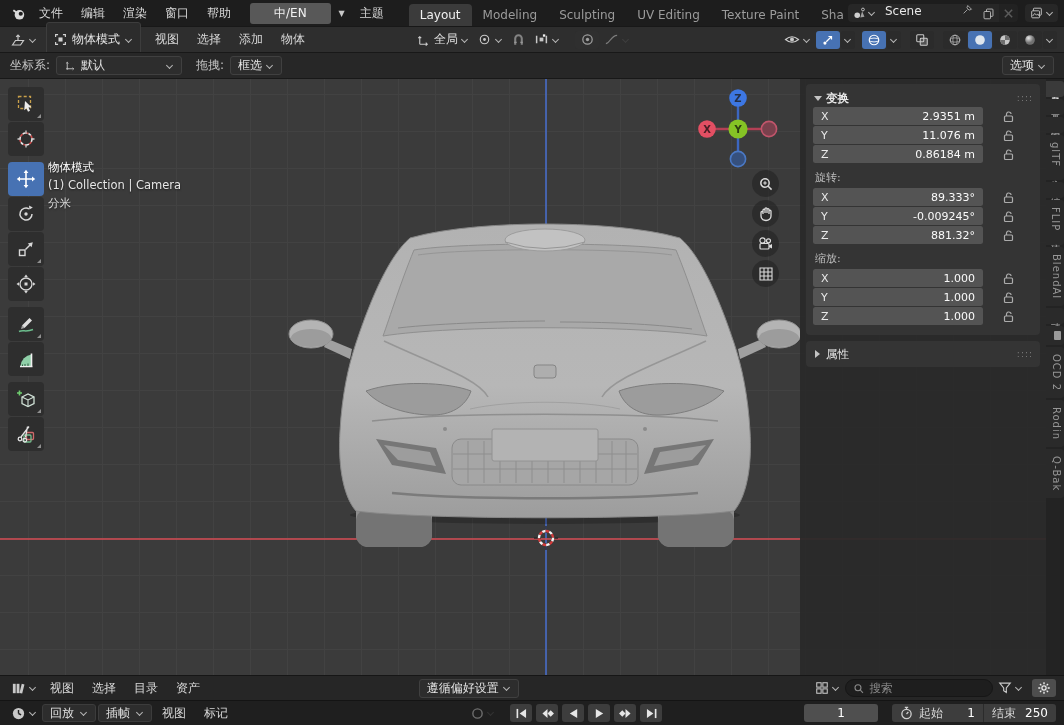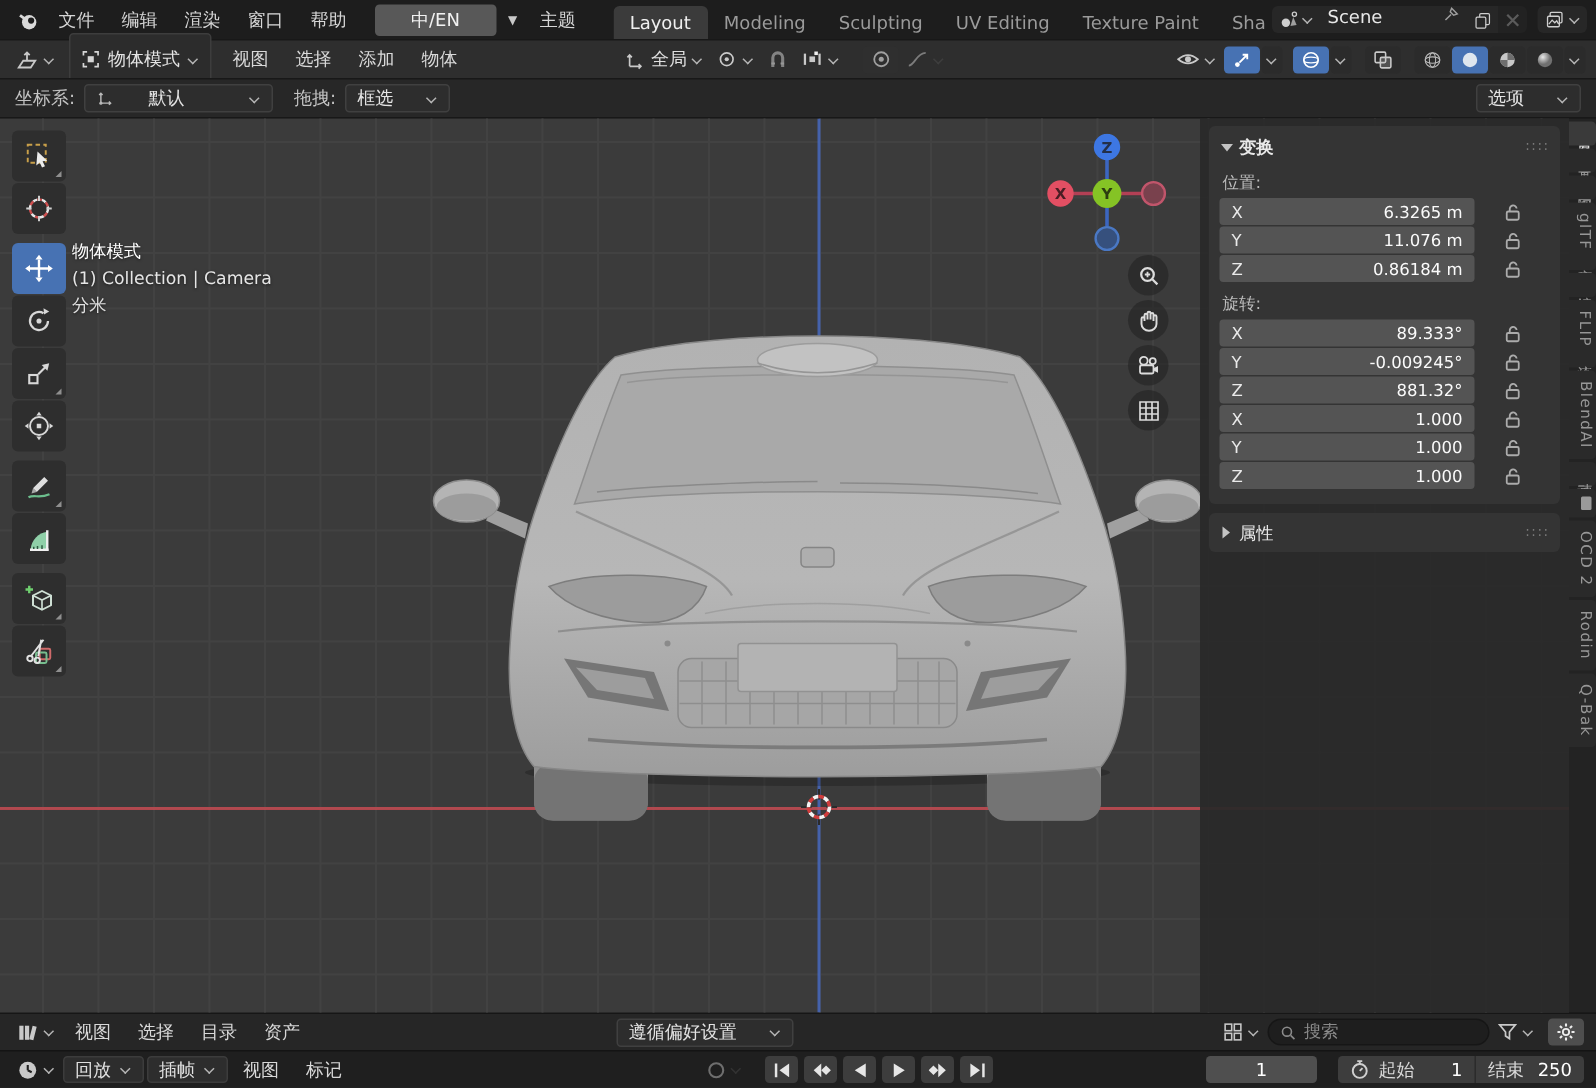--- a/index.html
+++ b/index.html
@@ -29,21 +29,21 @@
 .vph{height:26px;background:#2e2e2e;border-top:1px solid #181818;display:flex;align-items:center;padding:0 7px;gap:2px;flex:0 0 auto}
 .icon-btn{display:flex;align-items:center;gap:3px;padding:2px 3px;border-radius:3px}
 .mode-btn{display:flex;align-items:center;gap:5px;background:#2c2c2c;border:1px solid #3d3d3d;border-radius:3px;height:36px;padding:0 7px;margin:0 4px;color:#e4e4e4;white-space:nowrap}
 .hmenu{padding:3px 8px;color:#d8d8d8;white-space:nowrap}
 .tgl{width:24px;height:18px;display:flex;align-items:center;justify-content:center;background:#2b2b2b;border-radius:3px}
 .tgl.on{background:#4772b3}
 .grp{display:flex;align-items:center;gap:1px}
 
 .toolh{height:26px;background:#272727;border-top:1px solid #181818;display:flex;align-items:center;padding:0 10px;gap:6px;flex:0 0 auto}
 .lbl{color:#c3c3c3;white-space:nowrap}
-.dd{background:#2d2d2d;border:1px solid #404040;border-radius:3px;height:19px;display:flex;align-items:center;gap:22px;padding:0 7px;color:#e3e3e3;white-space:nowrap}
+.dd{background:#2d2d2d;border:1px solid #404040;border-radius:3px;height:19px;display:flex;align-items:center;gap:4px;padding:0 7px;color:#e3e3e3;white-space:nowrap}
 
 .main{flex:1;display:flex;min-height:0;border-top:1px solid #181818}
 .viewport{position:relative;flex:1;min-width:0;background-color:#3b3b3b;
   background-image:linear-gradient(to right,#424242 1px,transparent 1px),linear-gradient(to bottom,#424242 1px,transparent 1px);
   background-size:37px 37px;background-position:28px 15px;overflow:hidden}
 .axis-z{position:absolute;left:545px;top:0;width:2px;height:100%;background:rgba(70,105,190,.85)}
 .axis-x{position:absolute;left:0;top:459px;width:100%;height:1.5px;background:rgba(205,75,82,.8)}
 .vp-text{position:absolute;left:48px;top:79px;line-height:18px;font-size:11.5px;color:#fff;text-shadow:0 1px 2px rgba(0,0,0,.55)}
 .vp-text .l2{color:#e6e6e6}.vp-text .l3{color:#e0e0e0}
 
@@ -511,25 +511,24 @@
           </svg>
       </div>
 
       <div class="sidebar">
         <div class="panel">
           <div class="phead">
             <span class="caret open"></span>
             <span class="ptitle">变换</span>
             <span class="dots">::::</span>
           </div>
-          <div class="slabel">位置:</div>
           <div class="frow">
               <div class="field">
                 <span class="ax">X</span>
-                <span class="val">6.3265 m</span>
+                <span class="val">2.9351 m</span>
               </div>
             <div class="lockbox">
                 <svg width="13" height="13" viewBox="0 0 13 13">
                   <rect x="2.5" y="6" width="8" height="5.5" rx="1" fill="none" stroke="#ababab" stroke-width="1.2"></rect>
                   <path d="M4.5,6 V4.6 a2.3,2.3 0 0 1 4.6,-.6" fill="none" stroke="#ababab" stroke-width="1.2"></path>
                 </svg>
               </div>
             </div>
           <div class="frow">
               <div class="field">
@@ -587,20 +586,21 @@
                 <span class="val">881.32°</span>
               </div>
             <div class="lockbox">
                 <svg width="13" height="13" viewBox="0 0 13 13">
                   <rect x="2.5" y="6" width="8" height="5.5" rx="1" fill="none" stroke="#ababab" stroke-width="1.2"></rect>
                   <path d="M4.5,6 V4.6 a2.3,2.3 0 0 1 4.6,-.6" fill="none" stroke="#ababab" stroke-width="1.2"></path>
                 </svg>
               </div>
             </div>
 
+          <div class="slabel">缩放:</div>
           <div class="frow">
               <div class="field">
                 <span class="ax">X</span>
                 <span class="val">1.000</span>
               </div>
             <div class="lockbox">
                 <svg width="13" height="13" viewBox="0 0 13 13">
                   <rect x="2.5" y="6" width="8" height="5.5" rx="1" fill="none" stroke="#ababab" stroke-width="1.2"></rect>
                   <path d="M4.5,6 V4.6 a2.3,2.3 0 0 1 4.6,-.6" fill="none" stroke="#ababab" stroke-width="1.2"></path>
                 </svg>

